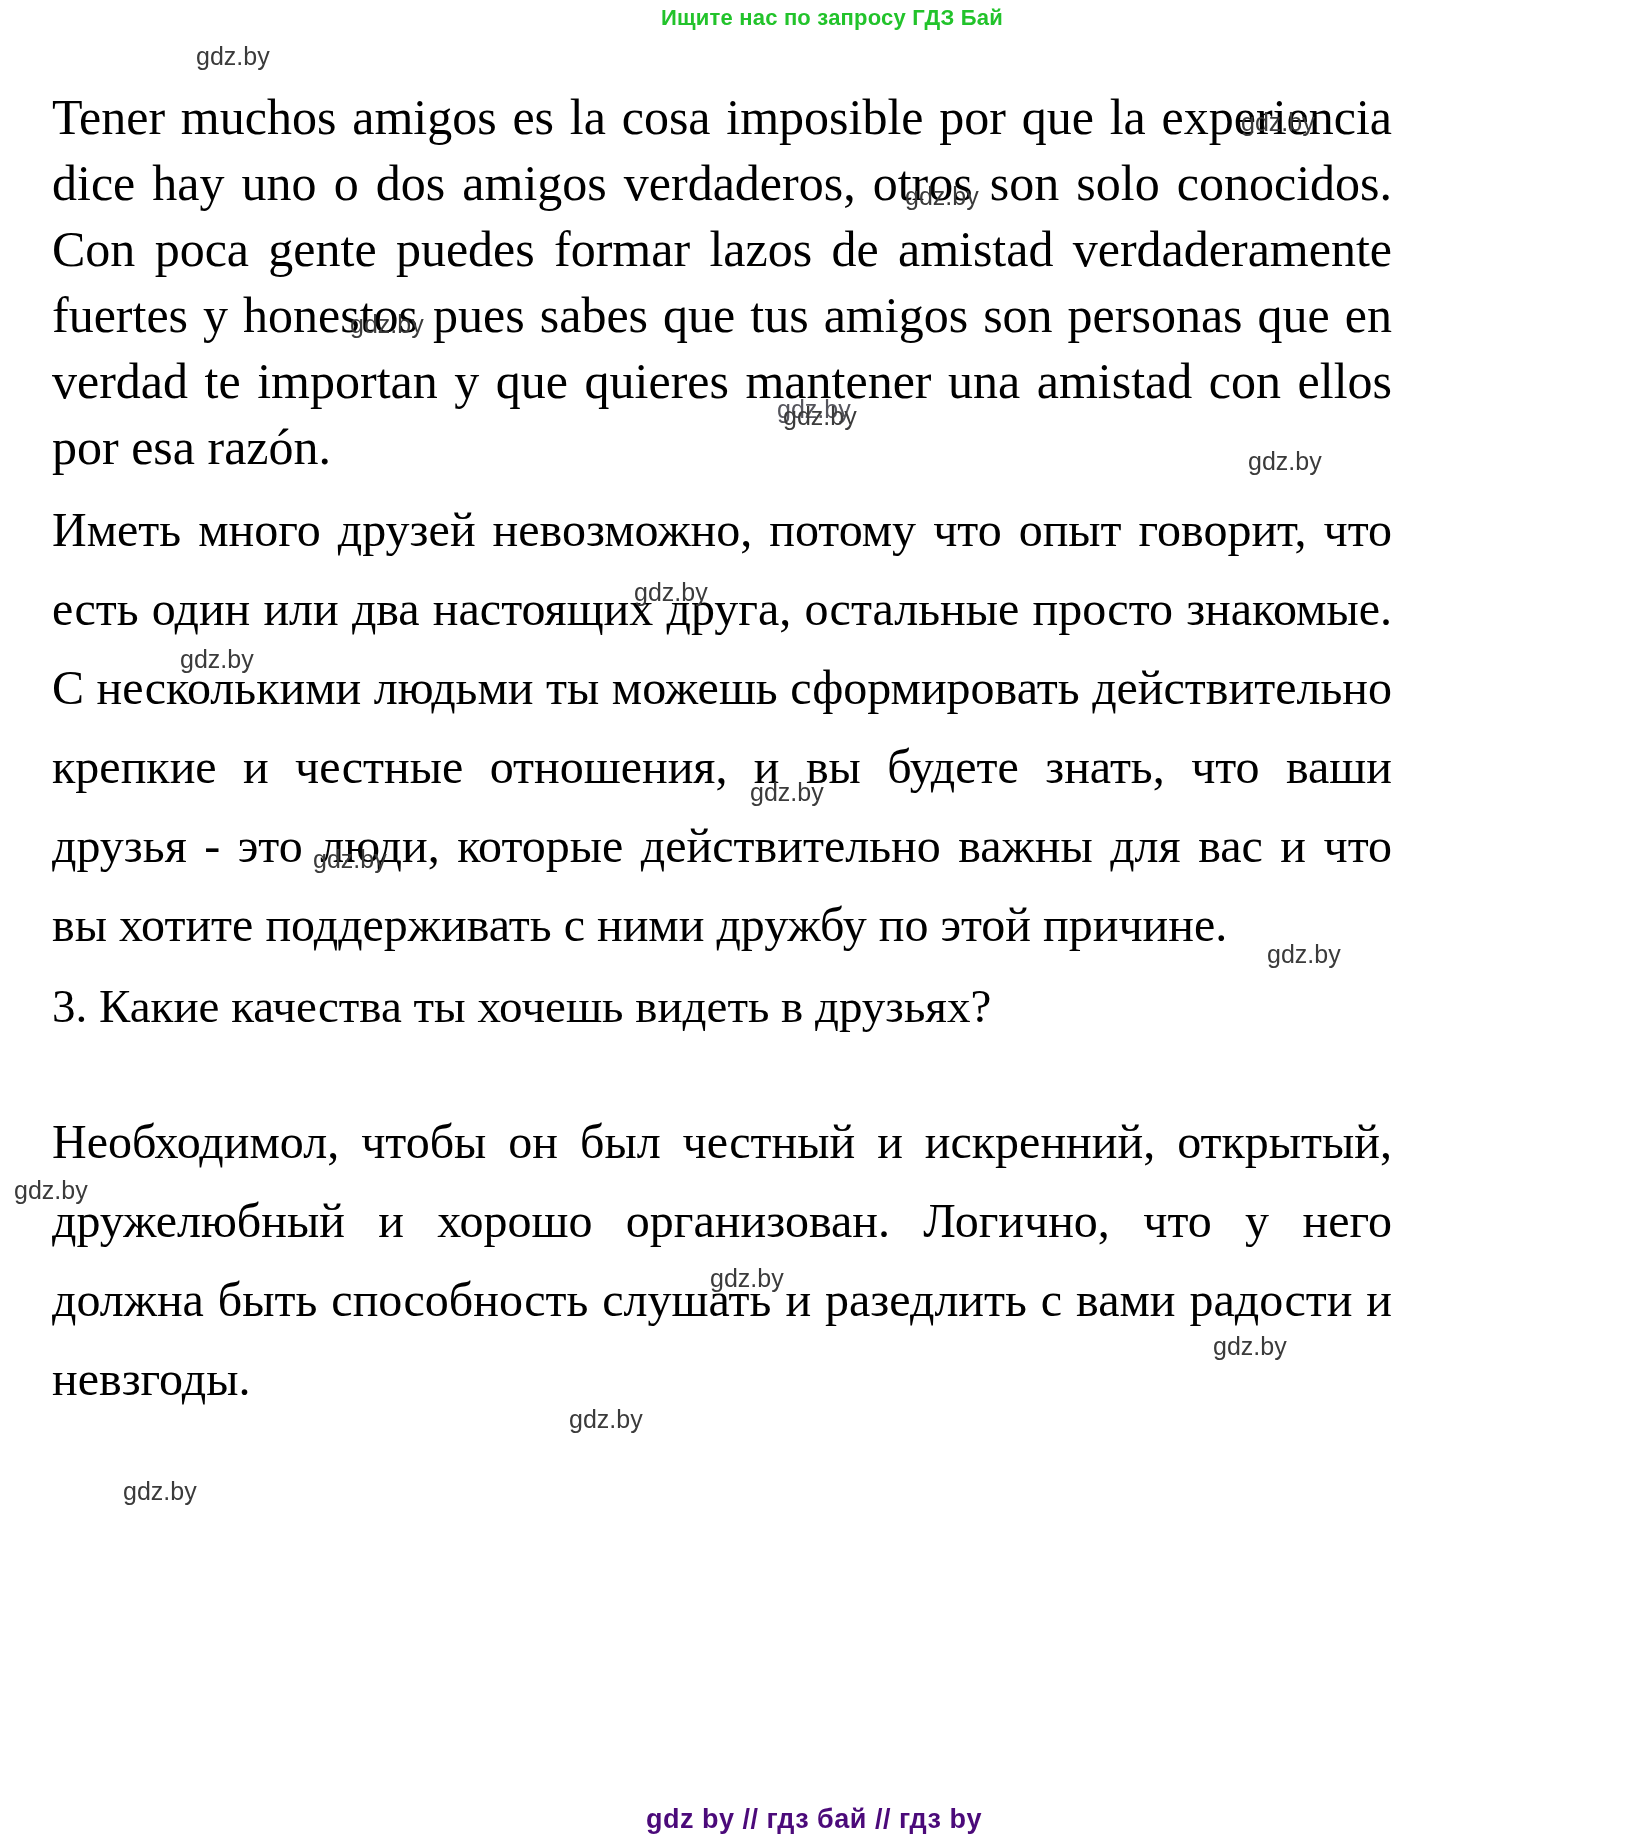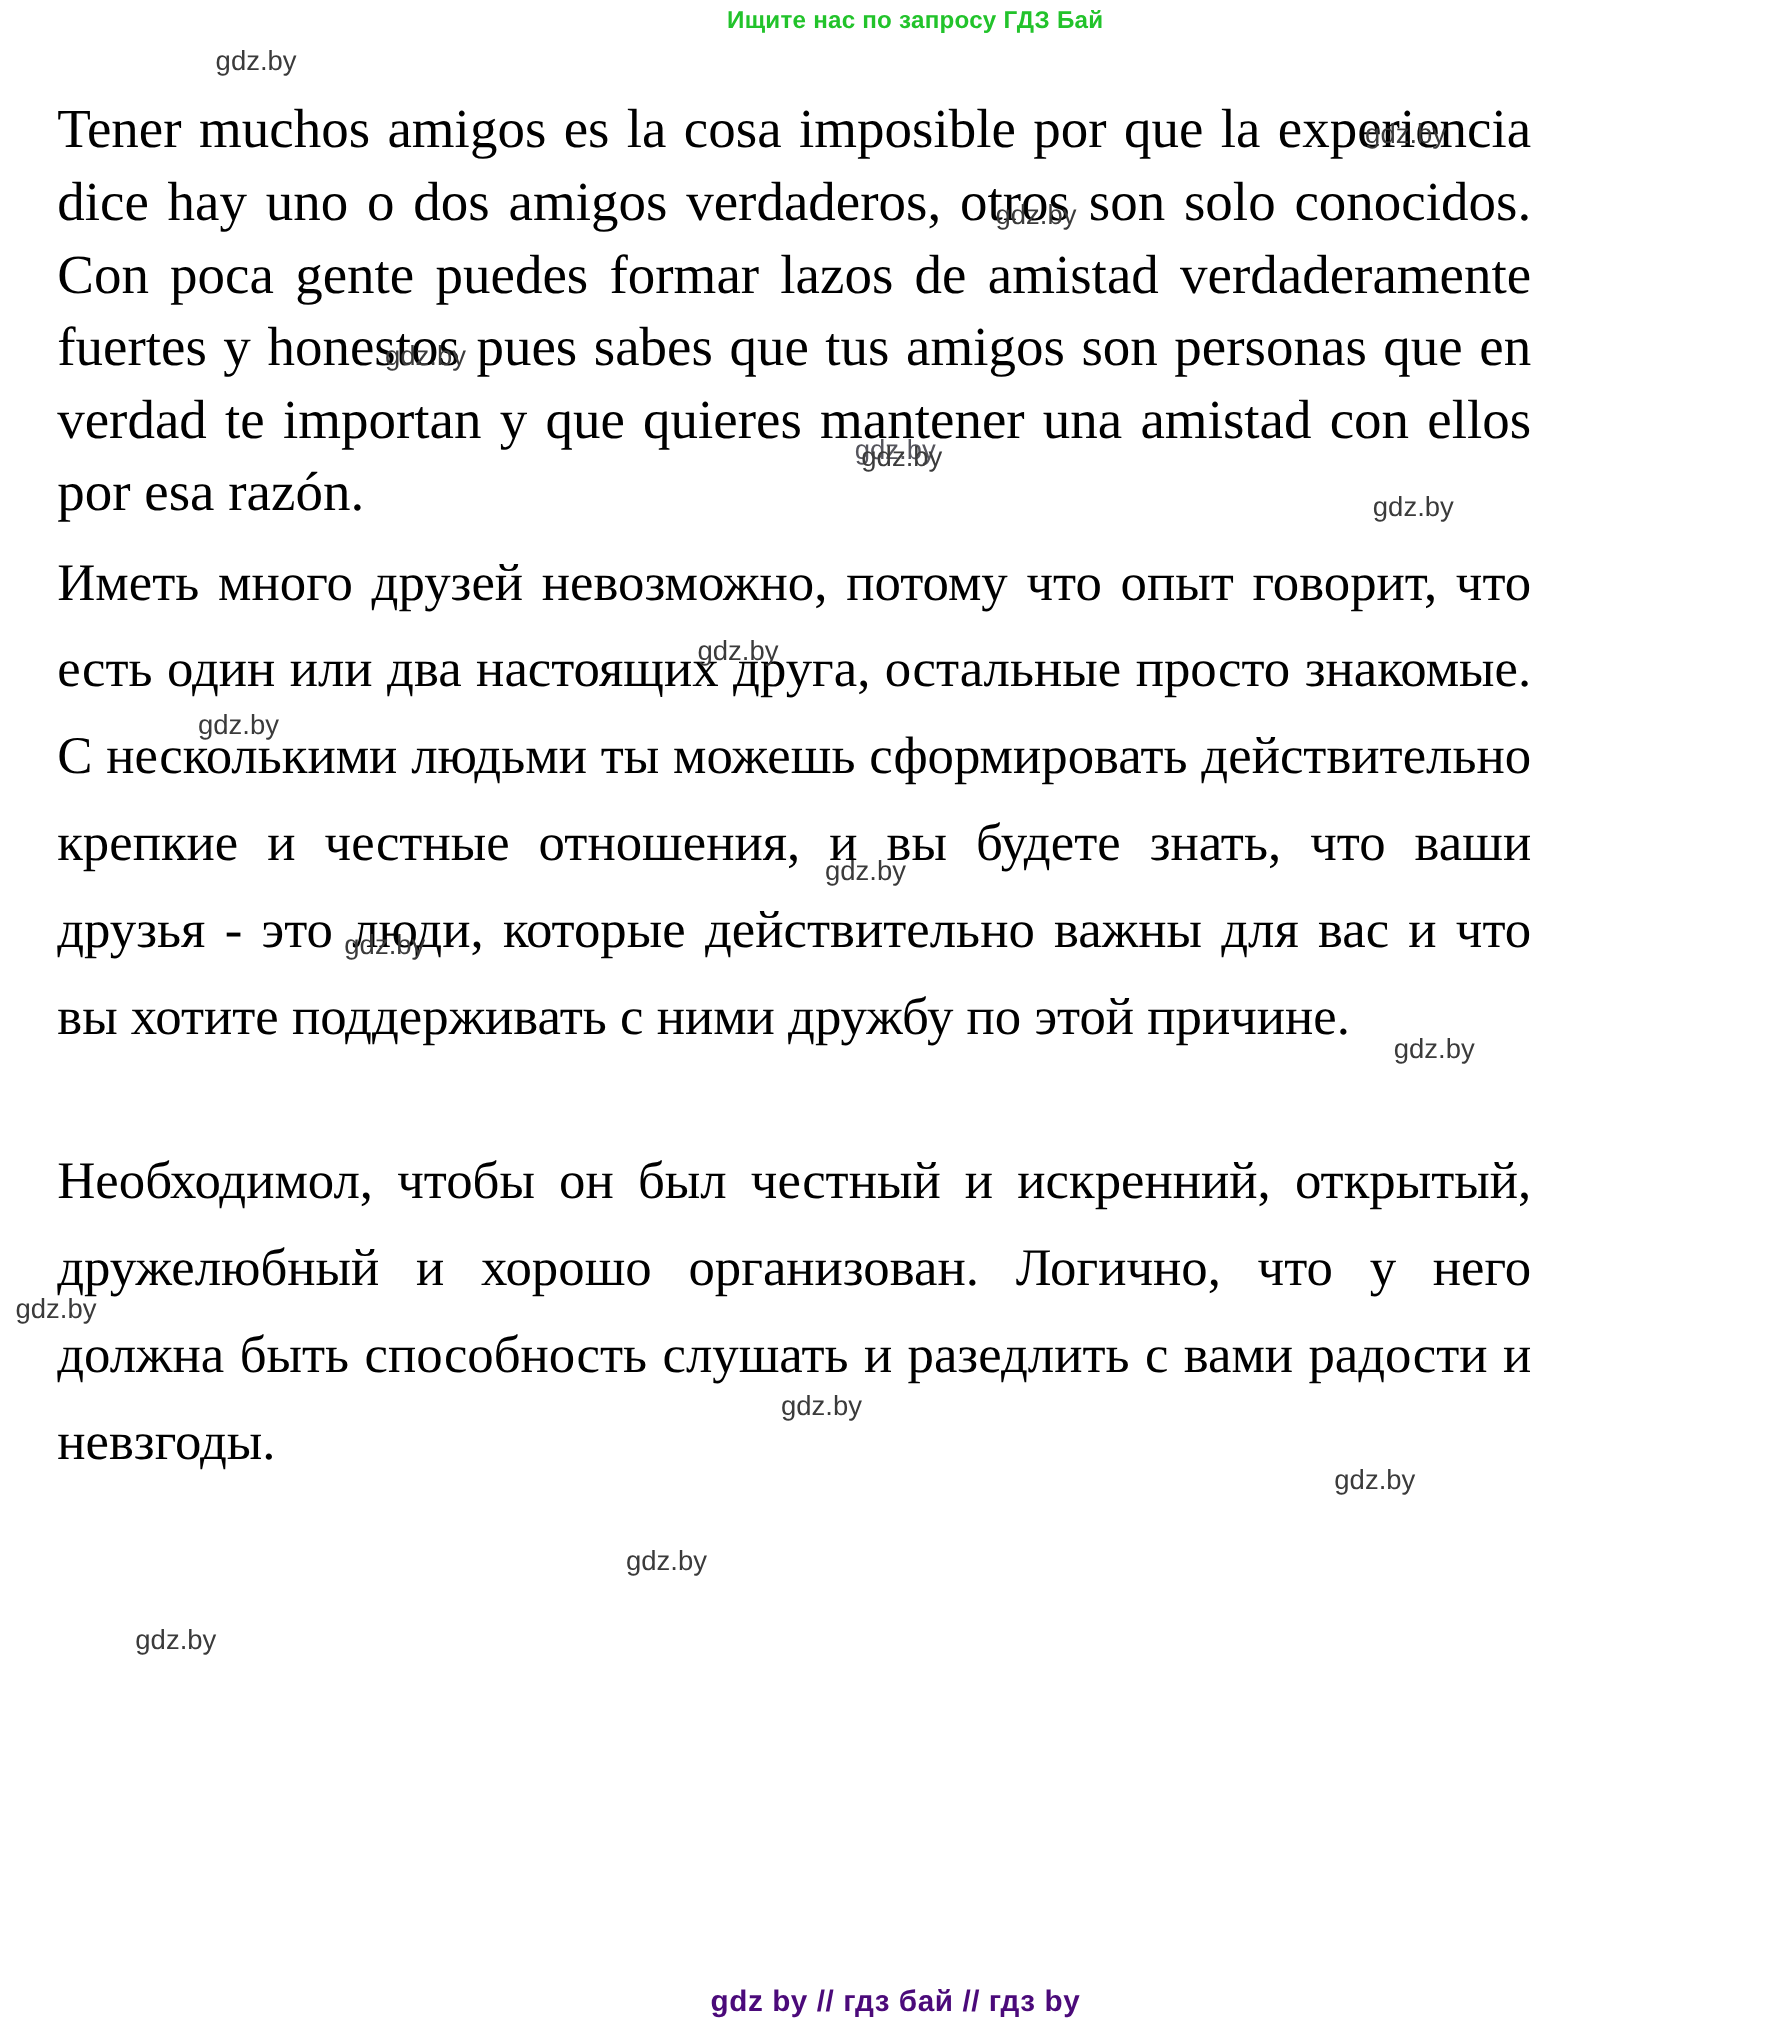--- a/index.html
+++ b/index.html
@@ -99,20 +99,21 @@
 <div id="page">
 
   <p class="para p-es">Tener muchos amigos es la cosa imposible por que la experiencia dice hay uno o dos amigos verdaderos, otros son solo conocidos. Con poca gente puedes formar lazos de amistad verdaderamente fuertes y honestos pues sabes que tus amigos son personas que en verdad te importan y que quieres mantener una amistad con ellos por esa razón.</p>
 
   <div class="gap-sm"></div>
 
   <p class="para p-ru">Иметь много друзей невозможно, потому что опыт говорит, что есть один или два настоящих друга, остальные просто знакомые. С несколькими людьми ты можешь сформировать действительно крепкие и честные отношения, и вы будете знать, что ваши друзья - это люди, которые действительно важны для вас и что вы хотите поддерживать с ними дружбу по этой причине.</p>
 
   <div class="gap-sm"></div>
 
+  <p class="para p-q">3. Какие качества ты хочешь видеть в друзьях?</p>
 
   <div class="gap-sm"></div>
 
 
   <div class="gap-lg"></div>
 
   <p class="para p-ru">Необходимол, чтобы он был честный и искренний, открытый, дружелюбный и хорошо организован. Логично, что у него должна быть способность слушать и разедлить с вами радости и невзгоды.</p>
 
 </div>
 

